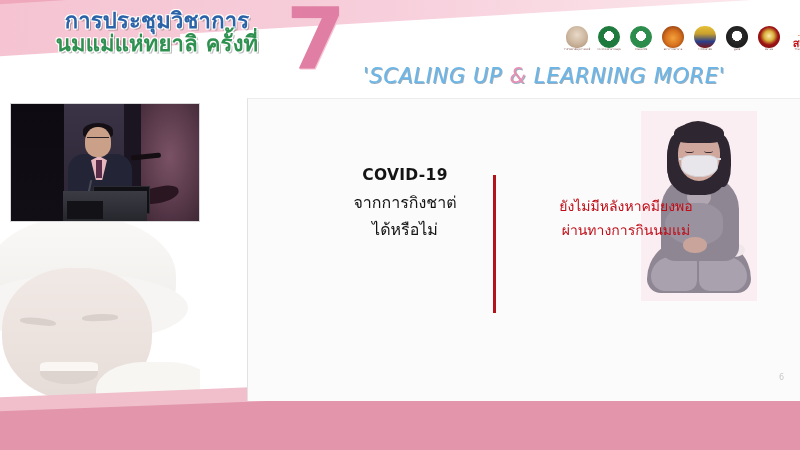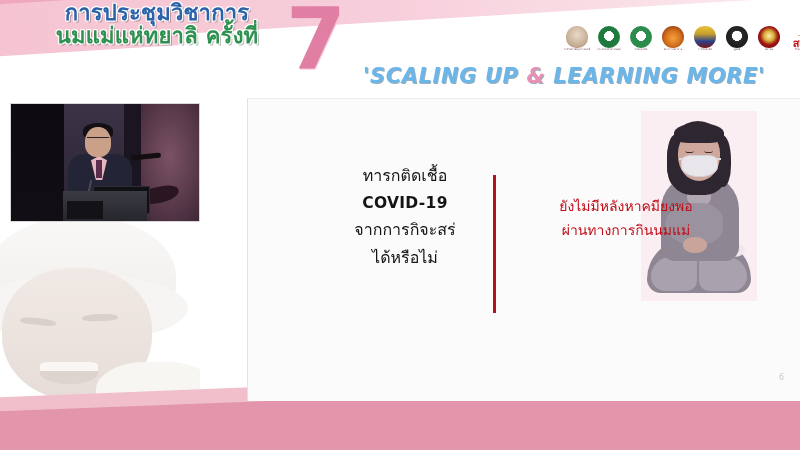--- a/index.html
+++ b/index.html
@@ -77,21 +77,21 @@
     font-size: 86px;
     font-weight: 700;
     color: #e07fa3;
     line-height: 1;
     letter-spacing: -2px;
     text-shadow: 1px 1px 0 #f6c3d4;
   }
 
   .th-title {
     position: absolute;
-    left: 22px; top: 2px;
+    left: 22px; top: 10px;
     width: 270px;
     text-align: center;
     z-index: 6;
   }
   .th-line1, .th-line2 {
     font-family: "DejaVu Sans", sans-serif;
     font-weight: 700;
     letter-spacing: 0.2px;
     line-height: 1.02;
     white-space: nowrap;
@@ -121,21 +121,21 @@
     margin-top: 4px;
     letter-spacing: 0.5px;
     white-space: nowrap;
   }
 
   .tagline {
     position: absolute;
     left: 363px; top: 64px;
     font-family: "DejaVu Sans", sans-serif;
     font-size: 21px;
-    font-weight: 700;
+    font-weight: 400;
     font-style: italic;
     color: #6bb6e8;
     letter-spacing: 0.6px;
     white-space: nowrap;
     text-shadow: 1px 1px 0 rgba(70,110,140,.55);
     z-index: 7;
   }
   .tagline .amp { color: #e88fb4; }
 
   
@@ -573,23 +573,22 @@
     <div class="vb-mic"></div>
     <div class="vb-laptop"></div>
     <div class="vb-podium"></div>
     <div class="vb-podium-dark"></div>
   </div>
 
   <div class="slide">
     <div class="slide-inner">
 
       <div class="question-block">
-        <div class="q-line">ทารกติดเชื้อ</div>
         <div class="q-line latin">COVID-19</div>
-        <div class="q-line">จากการกิจะสร่</div>
+        <div class="q-line">จากการกิงชาต่</div>
         <div class="q-line">ได้หรือไม่</div>
       </div>
 
       <div class="redbar"></div>
 
       <div class="illus">
         <div class="il-lap"></div>
         <div class="il-legL"></div>
         <div class="il-legR"></div>
         <div class="il-foot"></div>

